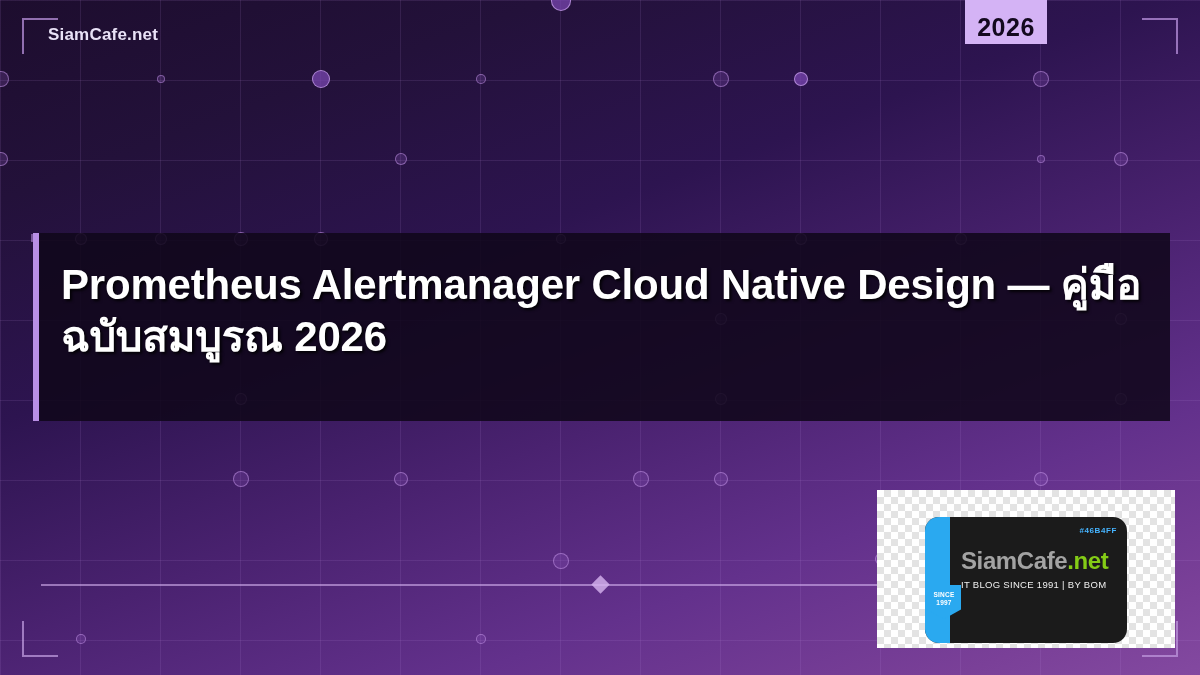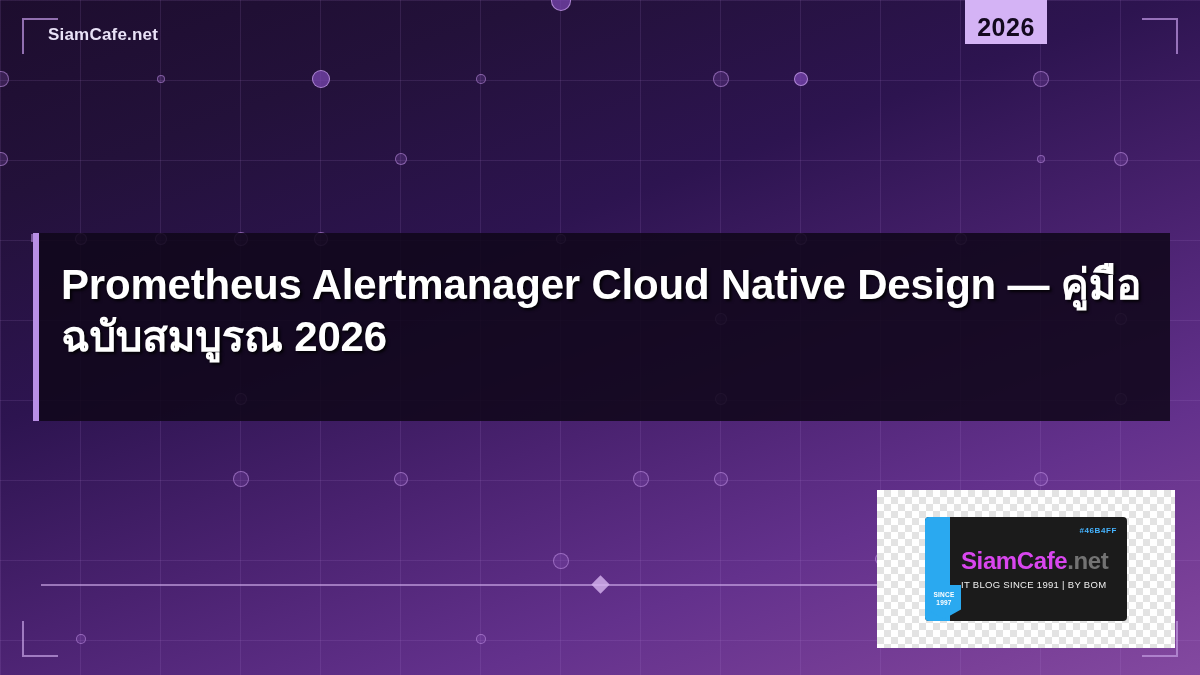--- a/index.html
+++ b/index.html
@@ -169,23 +169,23 @@
       linear-gradient(45deg, #e3e3e3 25%, transparent 25%, transparent 75%, #e3e3e3 75%);
     background-size: 14px 14px;
     background-position: 0 0, 7px 7px;
     overflow: hidden;
   }
   .logo-inner {
     position: absolute;
     left: 48px;
     top: 27px;
     width: 202px;
-    height: 104px;
+    height: 126px;
     background: #1b1b1b;
-    border-radius: 4px;
+    border-radius: 14px;
     overflow: hidden;
   }
   .logo-blue-bar {
     position: absolute;
     left: 0;
     top: 0;
     width: 25px;
     height: 100%;
     background: #2aa9f0;
   }
@@ -200,22 +200,22 @@
   }
   .logo-wordmark {
     position: absolute;
     left: 36px;
     top: 30px;
     font-size: 24px;
     font-weight: bold;
     letter-spacing: -0.4px;
     white-space: nowrap;
   }
-  .logo-wordmark .blue { color: #d946ef; }
-  .logo-wordmark .white { color: #737373; }
+  .logo-wordmark .blue { color: #a3a3a3; }
+  .logo-wordmark .white { color: #84cc16; }
   .logo-tagline {
     position: absolute;
     left: 36px;
     top: 62px;
     font-size: 9.5px;
     color: #f0f0f0;
     letter-spacing: 0.3px;
     white-space: nowrap;
   }
   .since-badge {

